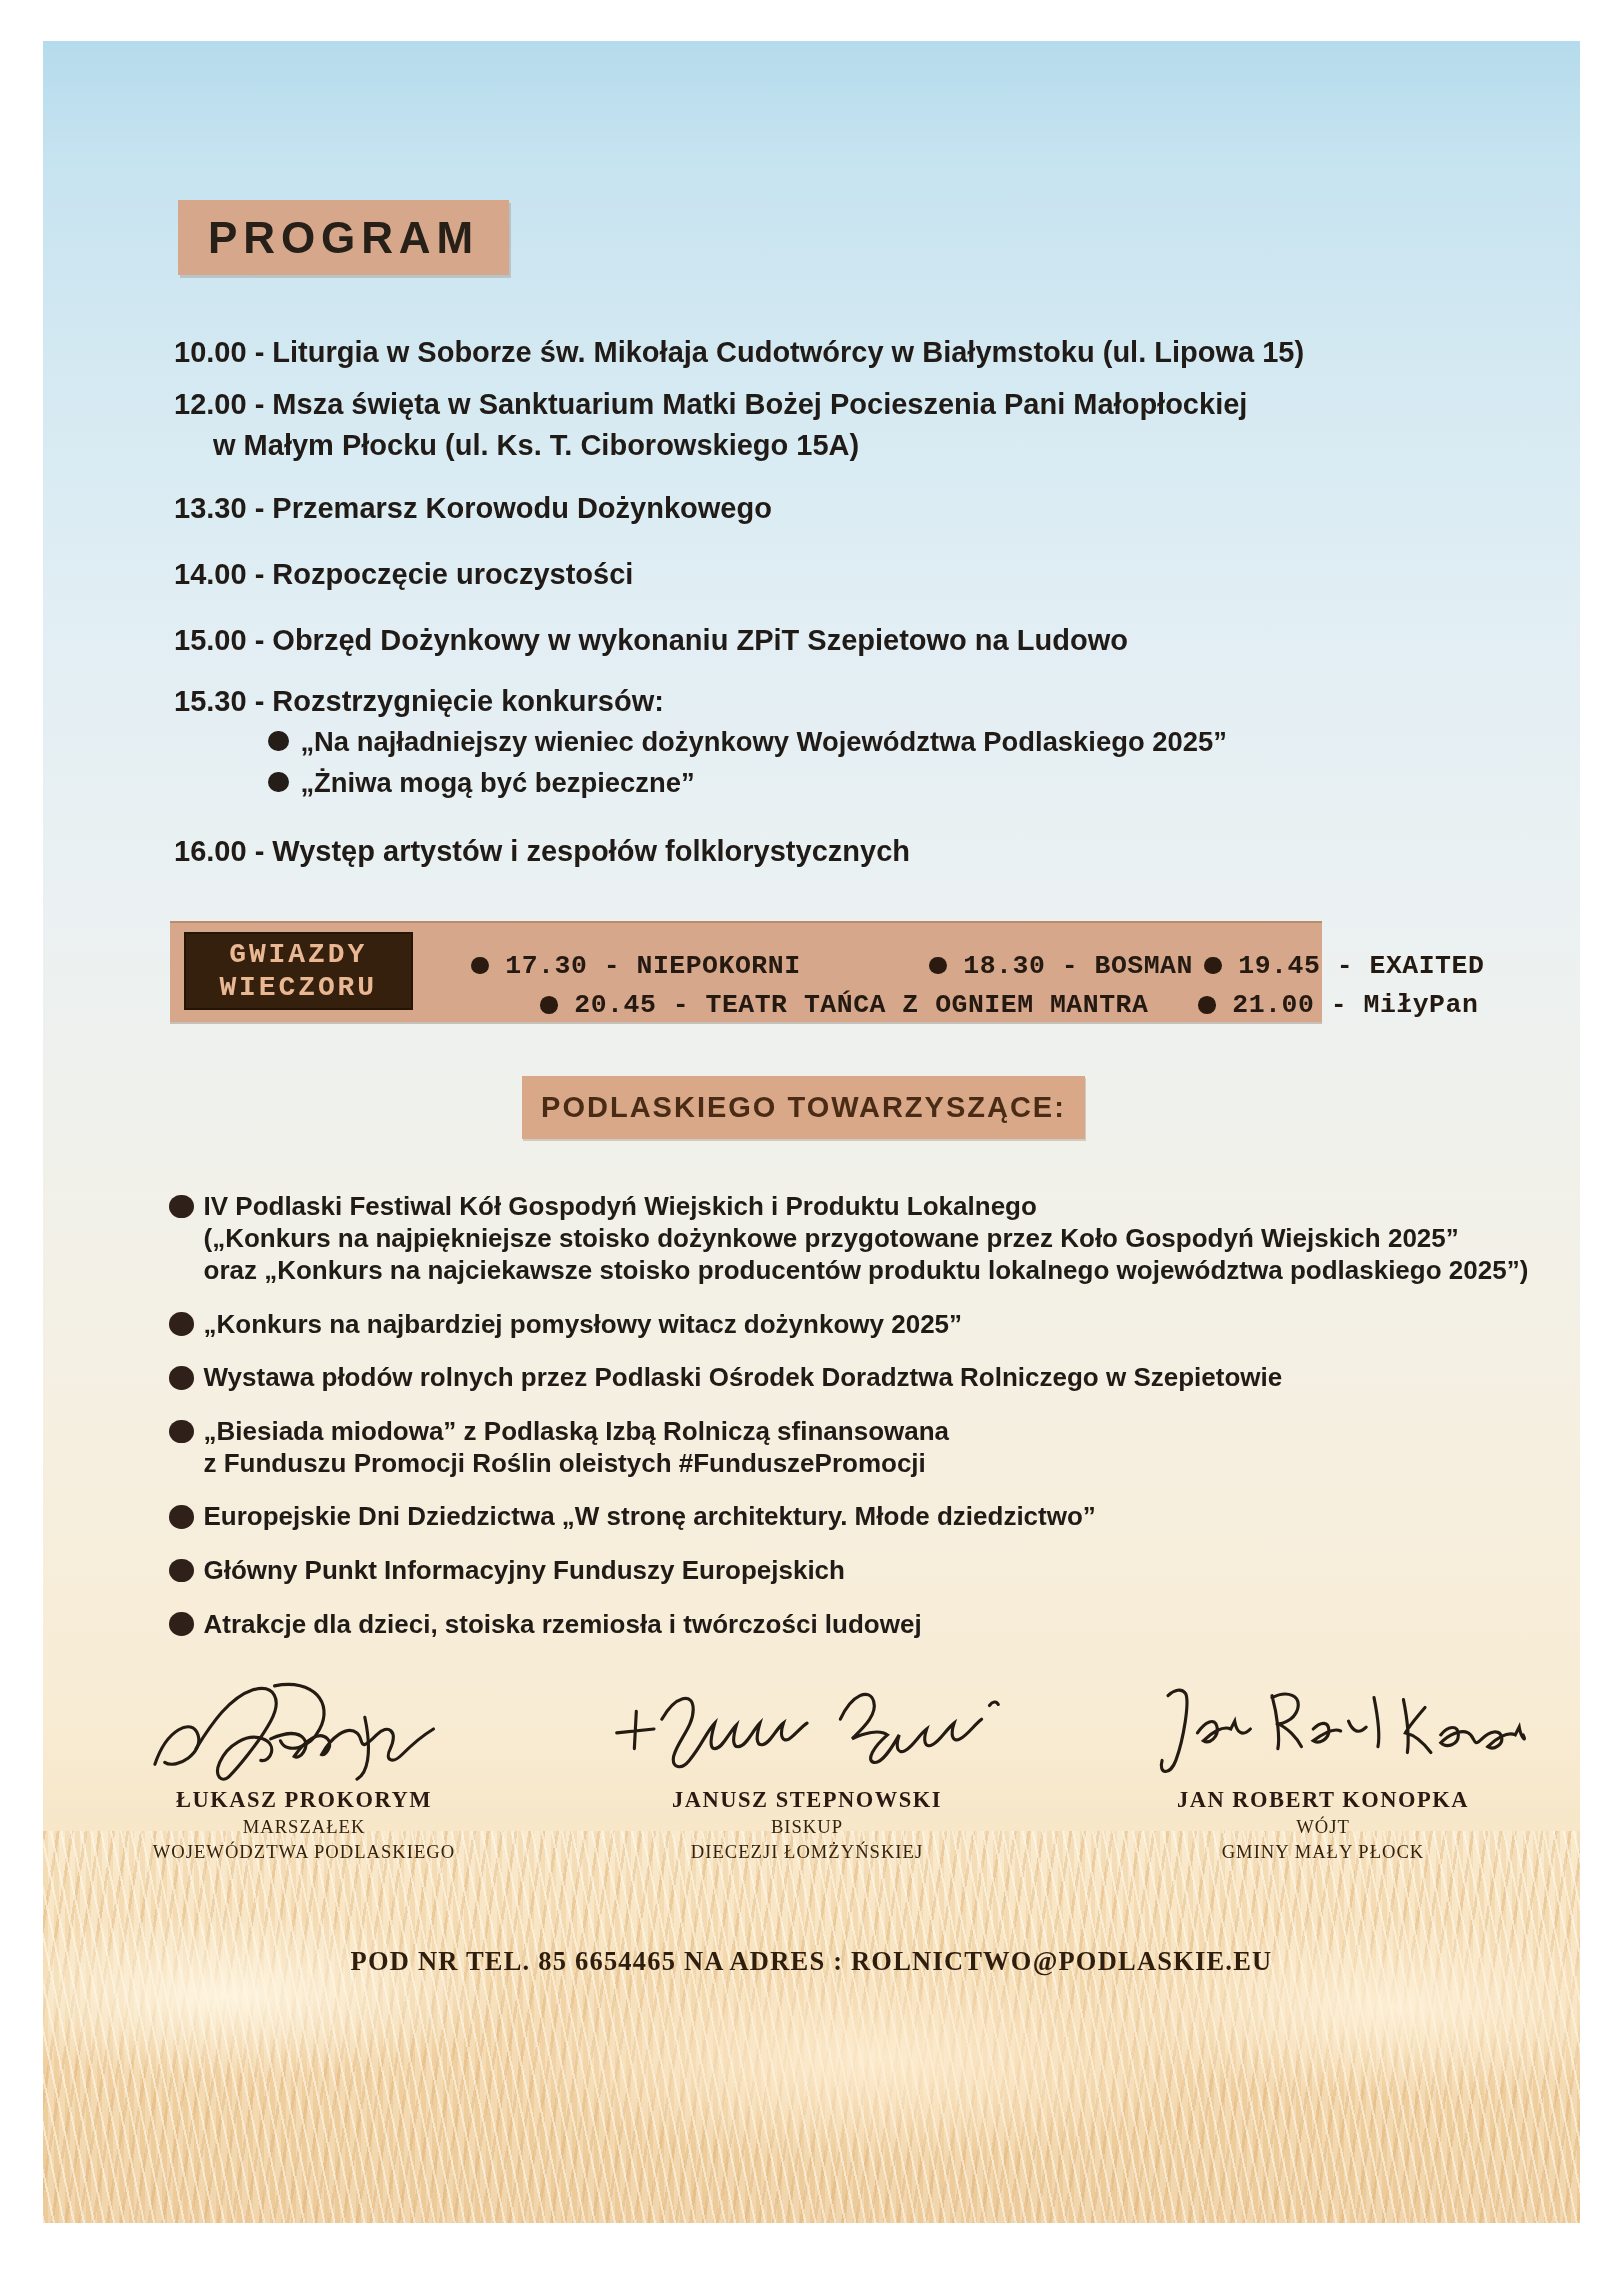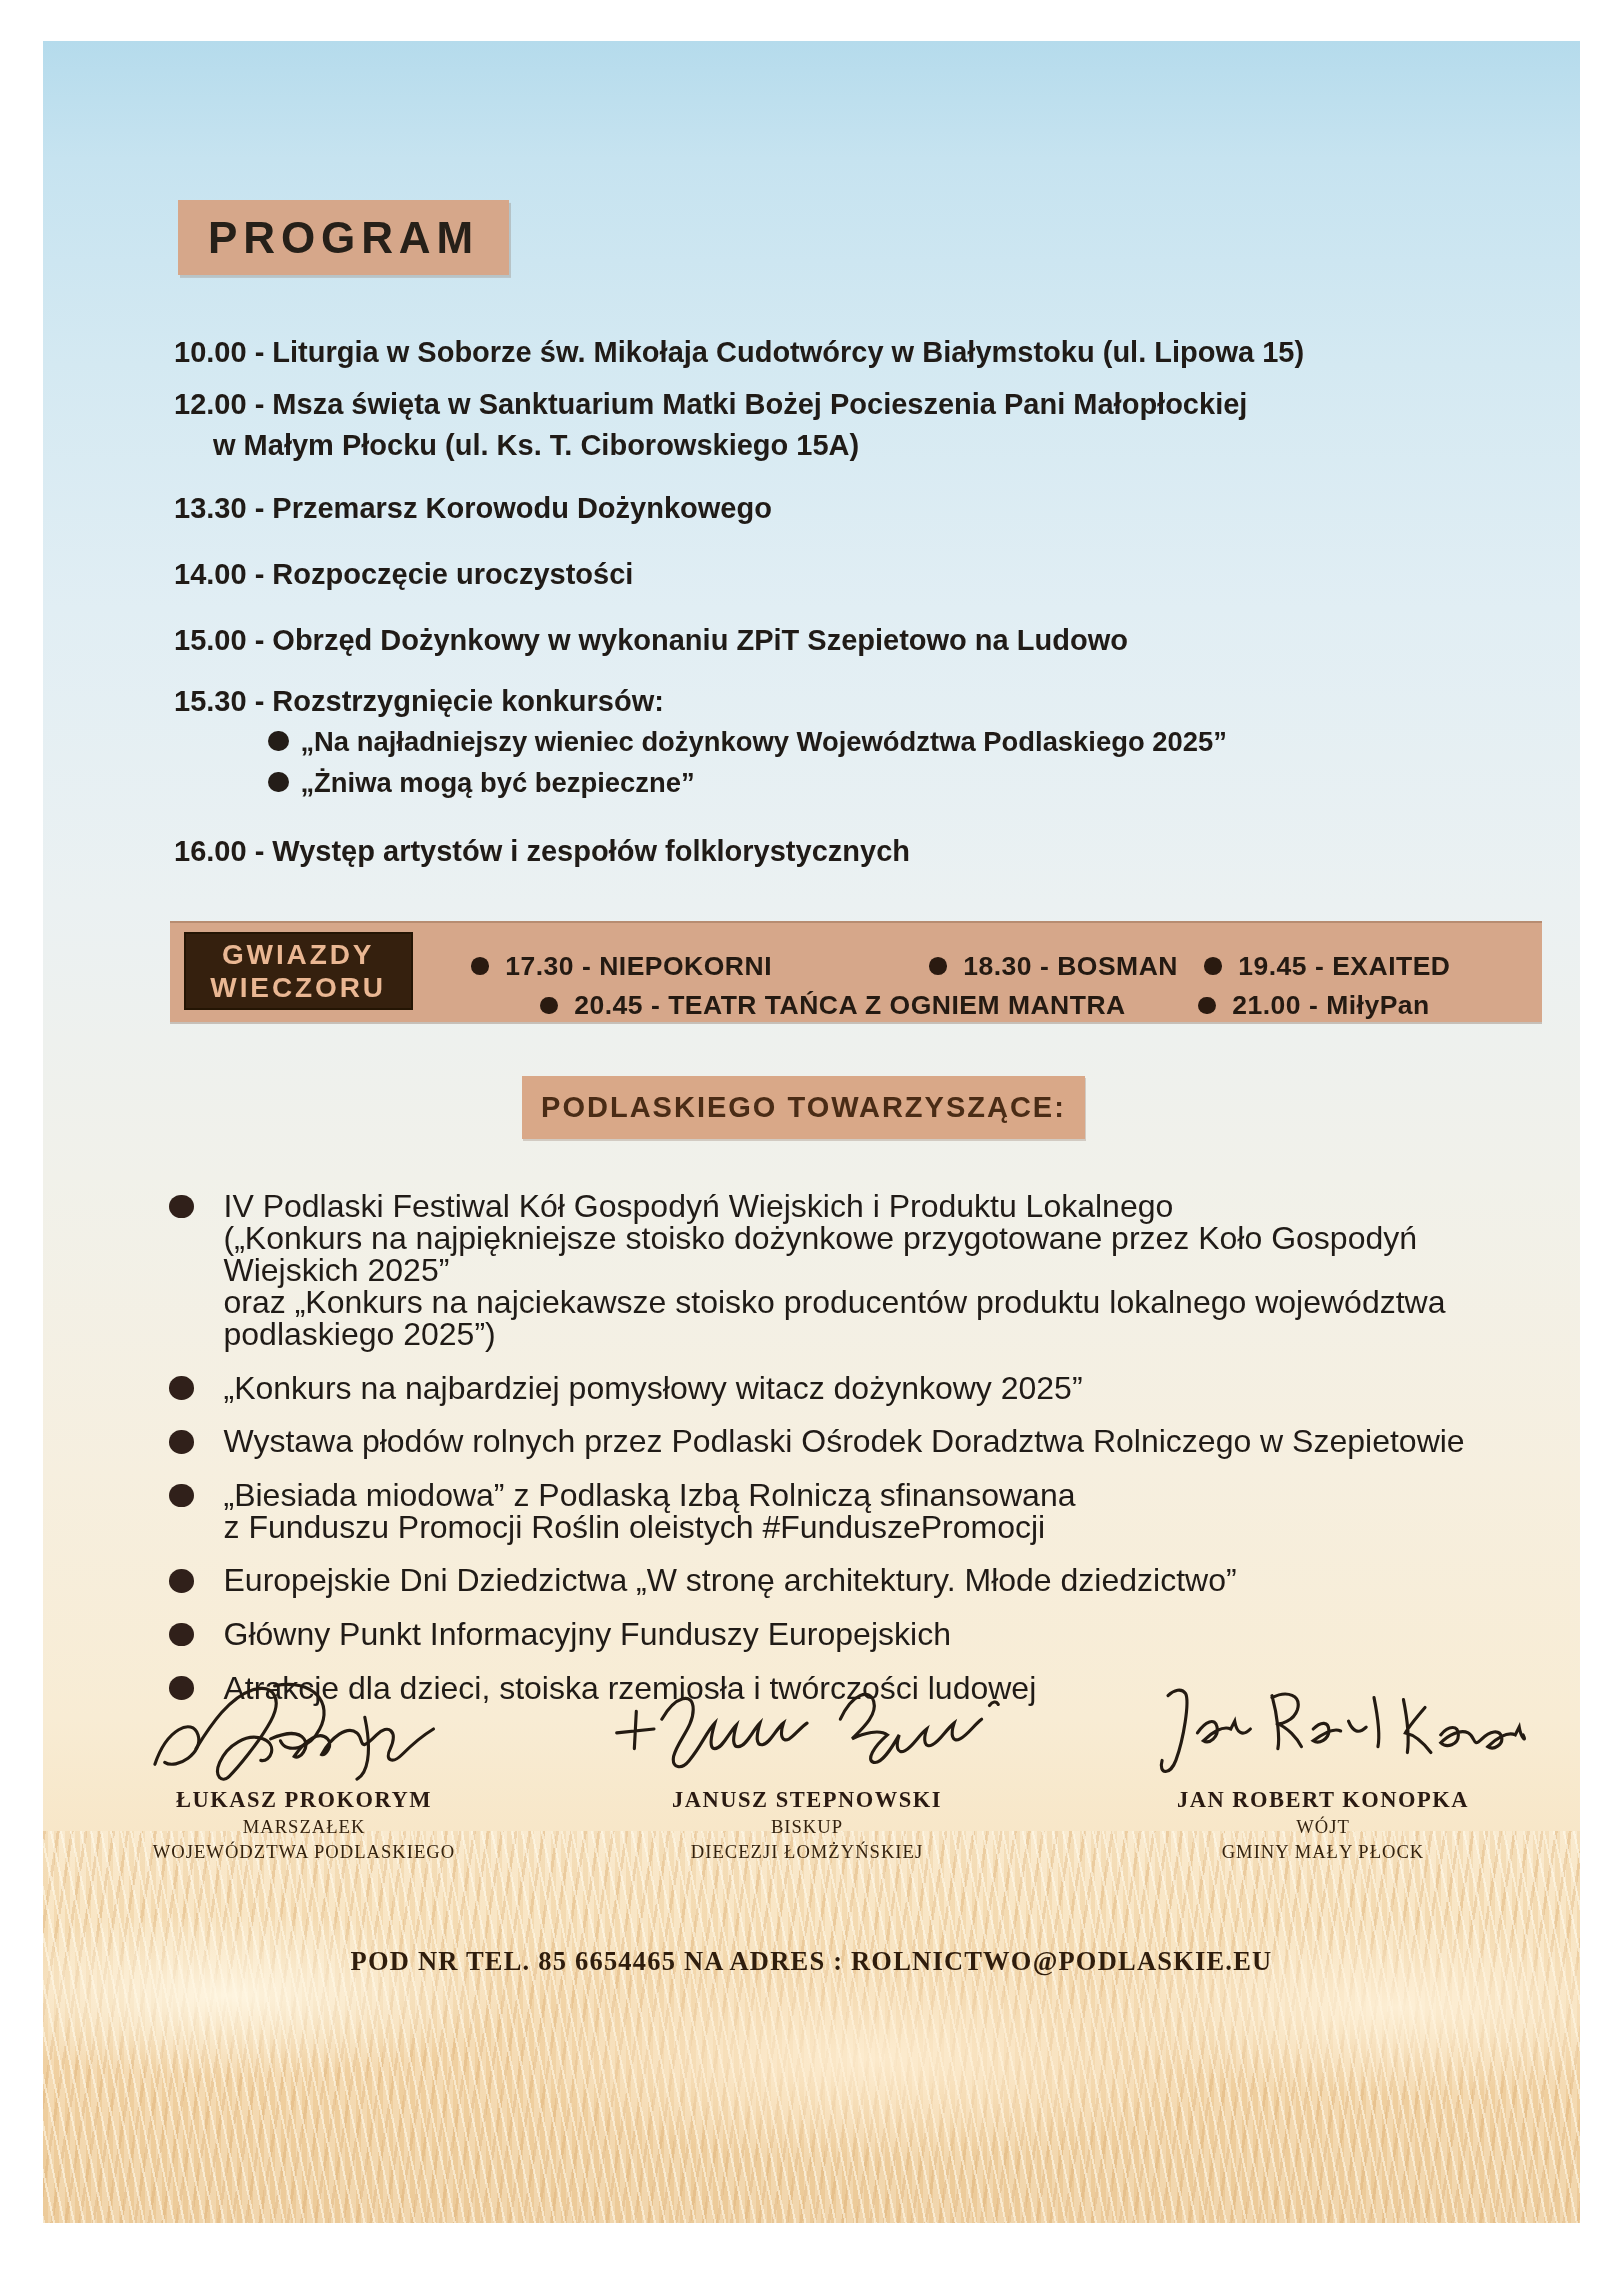--- a/index.html
+++ b/index.html
@@ -55,22 +55,22 @@
   .schedule .sched-row:nth-child(2){margin-bottom:22.5px;}
   .schedule .sched-row:nth-child(3){margin-bottom:24.5px;}
   .schedule .sched-row:nth-child(4){margin-bottom:25.5px;}
   .schedule .sched-row:nth-child(5){margin-bottom:19.6px;}
   .schedule .sched-row:nth-child(6){margin-bottom:0;}
   .schedule .sched-row:nth-child(7){margin-bottom:2px;}
   .schedule .sched-row:nth-child(8){margin-bottom:29px;}
 
   
   .stars-band{
-    position:absolute;left:127px;top:880px;width:1372px;height:101px;z-index:2;
-    background:#d6a78a;box-shadow:0 2px 0 rgba(110,80,60,.3), inset 0 2px 0 rgba(90,60,40,.25);
+    position:absolute;left:127px;top:880px;width:1152px;height:101px;z-index:2;
+    background:#d6a78a;box-shadow:0 2px 0 rgba(110,80,60,.3), inset 0 2px 0 rgba(90,60,40,.25);font-family:Liberation Mono, monospace;
   }
   .stars-label{
     position:absolute;left:13.7px;top:10.8px;width:229px;height:78px;
     background:#35200e;border:2px solid #241504;box-sizing:border-box;
     display:flex;flex-direction:column;align-items:center;justify-content:center;
   }
   .stars-label span{
     font-size:28px;line-height:33px;font-weight:700;letter-spacing:2.9px;color:#eab793;
   }
   .star-entry{position:absolute;display:flex;align-items:center;white-space:nowrap;margin-top:8px;}
@@ -90,22 +90,22 @@
     background:#d9a888;display:flex;align-items:center;justify-content:center;
     box-shadow:1px 2px 0 rgba(120,90,70,.25);
   }
   .events-header span{font-size:29px;font-weight:700;letter-spacing:2px;color:#4a2c16;}
   .events-list{position:absolute;left:126px;top:1149px;width:1392px;z-index:2;}
   .event-row{display:flex;align-items:flex-start;margin-bottom:21.6px;}
   .event-row .marker{
     flex:none;width:24.5px;height:23.5px;border-radius:50%;background:#30201a;margin-top:4.9px;
   }
   .event-text{
-    margin-left:30px;white-space:pre-line;font-size:32px;line-height:32px;
-    font-weight:400;color:#201b17;
+    margin-left:10px;white-space:pre-line;font-size:26px;line-height:32px;
+    font-weight:700;color:#201b17;
   }
 
   
   .sig{position:absolute;top:1637px;width:412px;text-align:center;z-index:2;}
   .sig.s1{left:55px;}
   .sig.s2{left:558px;}
   .sig.s3{left:1074px;}
   .sig svg{display:block;margin:0 auto;}
   .sig-name{
     font-family:"Liberation Serif",serif;font-size:22.5px;font-weight:700;

